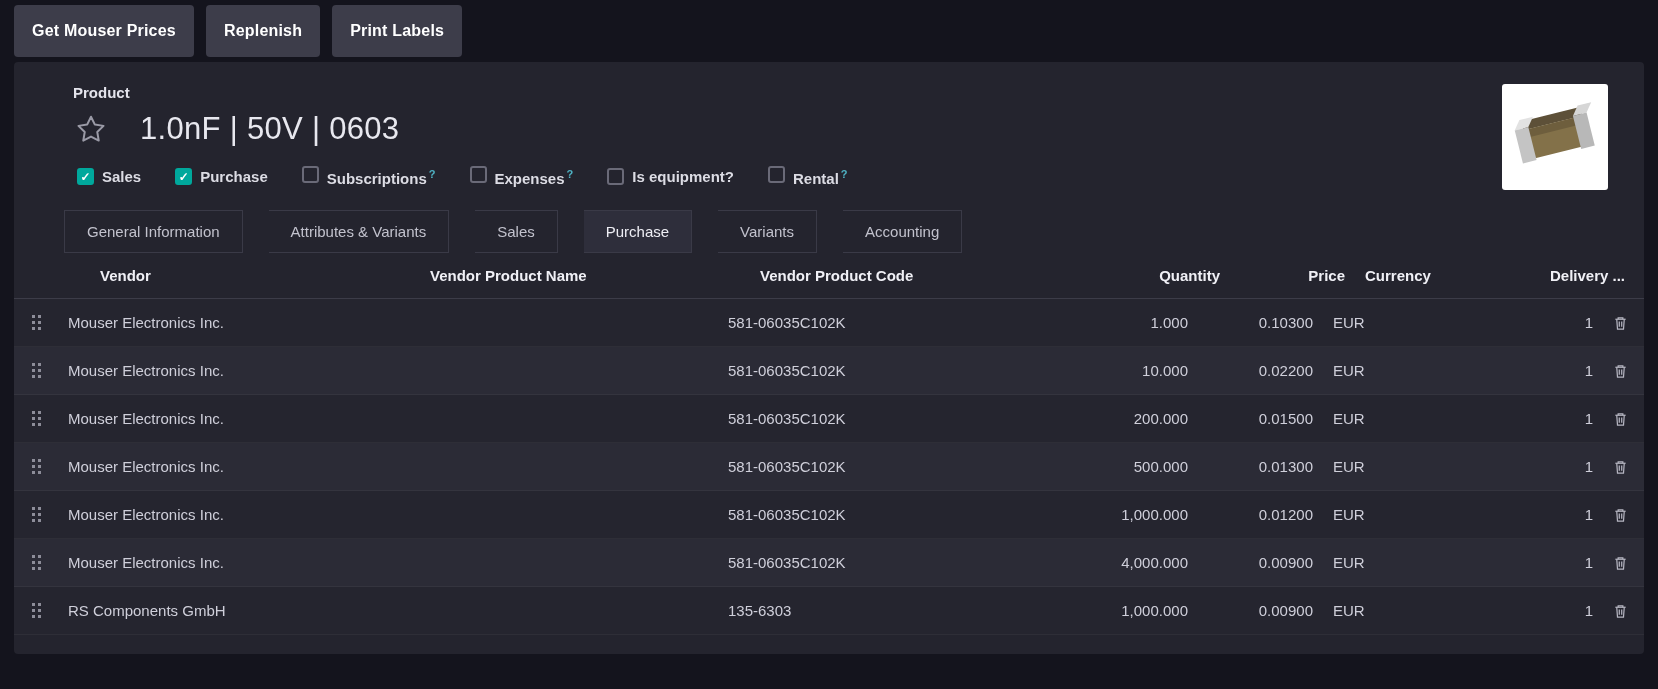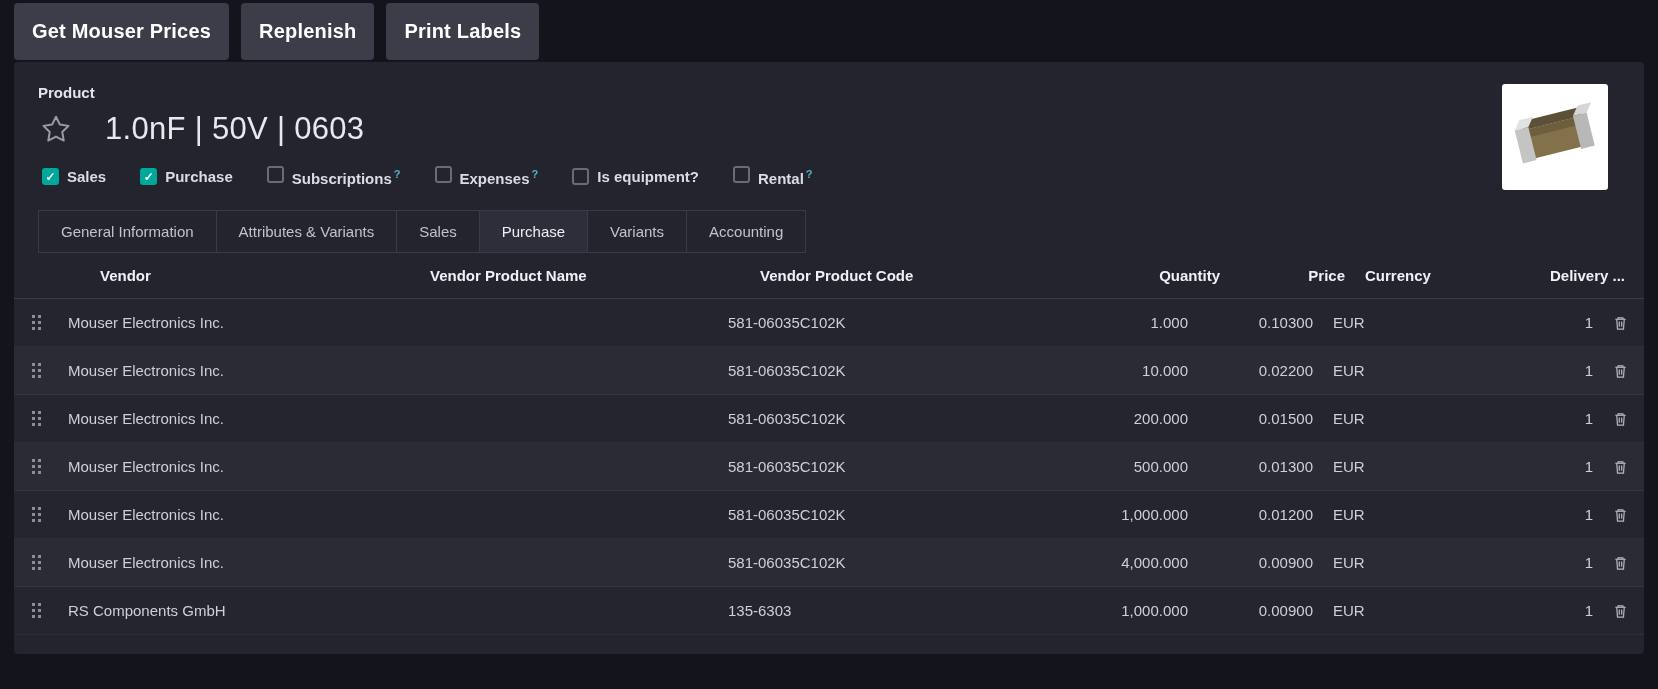--- a/index.html
+++ b/index.html
@@ -10,29 +10,29 @@
     color:#cfcfda;
     overflow:hidden;
   }
   
   .topbar{
     height:62px; display:flex; align-items:center; gap:12px;
     padding:0 14px; background:#14141d;
   }
   .tb-btn{
     background:#3d3d4a; color:#ffffff; border:none; border-radius:4px;
-    font-family:"Liberation Sans", sans-serif; font-size:20px; font-weight:700;
+    font-family:"Liberation Sans", sans-serif; font-size:16px; font-weight:700;
     padding:17px 18px; cursor:pointer; letter-spacing:.2px;
   }
   
   .card{
     margin:0 14px; background:#24242e; border-radius:4px;
     min-height:592px; padding-bottom:6px;
   }
-  .form-head{ display:flex; justify-content:space-between; padding:22px 24px 0 24px; }
+  .form-head{ display:flex; justify-content:space-between; padding:22px 24px 0 24px;margin-left:35px; }
   .plabel{ font-size:15px; font-weight:700; color:#e4e4ec; margin-bottom:10px; }
   .title-row{ display:flex; align-items:center; gap:31px; margin-bottom:18px; }
   .star{ width:36px; height:36px; display:inline-flex; align-items:center; justify-content:center; cursor:pointer; }
   h1.ptitle{ font-size:31px; font-weight:500; color:#e8e8ef; letter-spacing:.3px; }
   .chk-row{ display:flex; align-items:center; gap:34px; padding-left:4px; margin-top:2px; }
   .chk{ display:inline-flex; align-items:flex-start; gap:8px; cursor:pointer; }
   .box{
     width:17px; height:17px; border-radius:3px; border:2px solid #6a6a78;
     display:inline-flex; align-items:center; justify-content:center; flex:0 0 auto;
     margin-top:1px; background:transparent;
@@ -43,21 +43,21 @@
   sup.help{ color:#4fb3c4; font-size:11px; font-weight:700; margin-left:2px; }
   .pimg{
     width:106px; height:106px; background:#ffffff; border-radius:3px;
     margin-right:12px; display:flex; align-items:center; justify-content:center;
     overflow:hidden; cursor:pointer;
   }
   
   .tabs{ display:flex; margin:20px 0 0 24px; }
   .tab{
     padding:12px 22px; font-size:15px; color:#c2c2cd; cursor:pointer;
-    border:1px solid #3a3a47; border-left-width:0; background:transparent;
+    border:1px solid #3a3a47; border-left-width:0; background:transparent;margin-left:26px;
   }
   .tab:first-child{ border-left-width:1px; }
   .tab.active{ background:#2e2e3b; color:#eeeef4; font-weight:400; }
   
   .grid{
     display:grid;
     grid-template-columns:44px 330px 330px 300px 180px 125px 95px 185px 1fr;
     align-items:center;
   }
   .thead{ height:46px; border-bottom:1px solid #3c3c48;padding-left:32px; }

